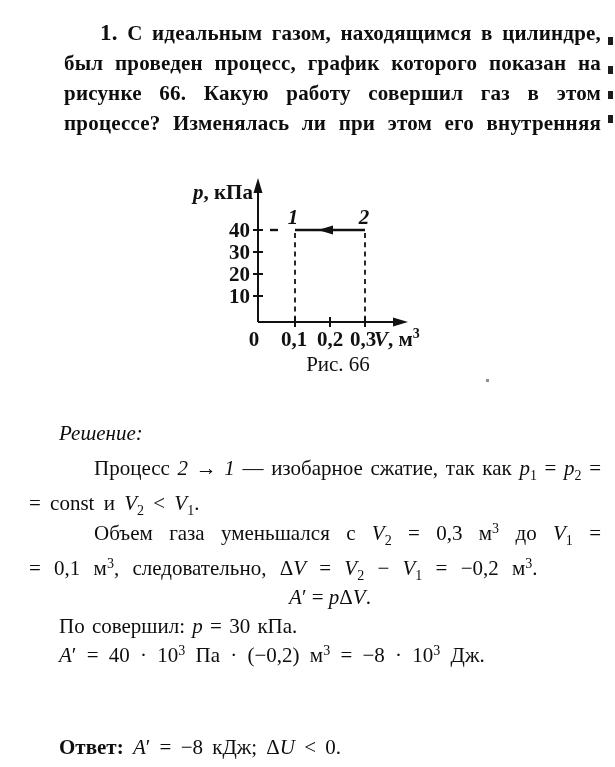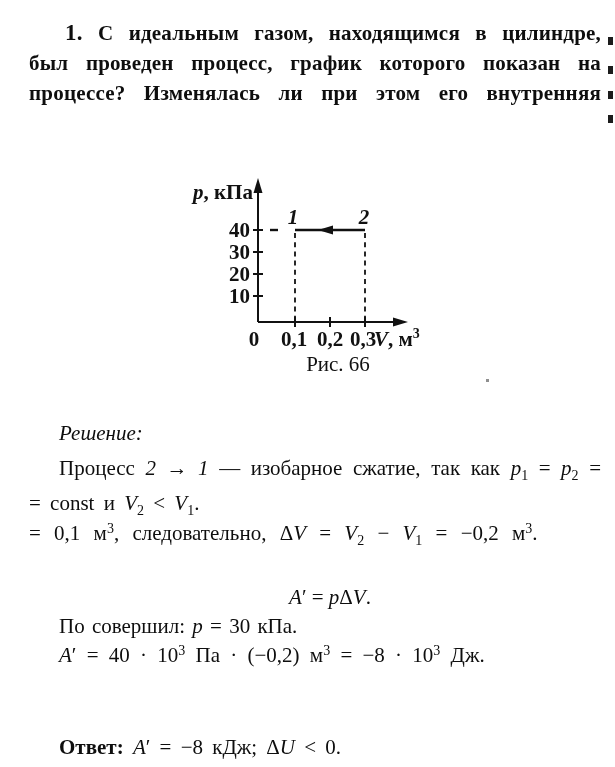--- a/index.html
+++ b/index.html
@@ -1,20 +1,20 @@
 <!DOCTYPE html>
 <html><head>
 <meta charset="utf-8">
 <style>
   html,body{margin:0;padding:0;background:#ffffff;}
   .page{position:relative;width:615px;height:767px;background:#ffffff;overflow:hidden;
         font-family:"Liberation Serif","DejaVu Serif",serif;color:#0e0e0e;}
   .block{position:absolute;}
   .tline{min-height:1em;}
-  .just{text-align:justify;text-align-last:justify;}
+  .just{text-align:justify;text-align-last:justify;margin-left:35px;}
   .ind{text-indent:30px;}
   #problem{left:29px;top:18px;width:572px;font-weight:700;font-size:21px;line-height:30px;letter-spacing:0.2px;}
   #problem .ind{text-indent:36px;}
   .sol{font-size:21px;line-height:26px;width:572px;left:29px;}
   #reshenie{top:420px;}
   #para-a{top:452px;line-height:33px;}
   #para-b{top:517px;line-height:33px;}
   #line-work{top:584px;text-align:center;}
   #line-graph{top:613px;}
   #line-calc{top:642px;}
@@ -33,20 +33,21 @@
   .dot-artifact{position:absolute;width:3px;height:3px;background:#8f8f8f;}
 </style>
 </head>
 <body>
 
 <div class="page">
 
   <div id="problem" class="block">
       <div class="tline just ind"><span class="r-num">1.</span><span> С идеальным газом, находящимся в цилиндре,</span></div>
       <div class="tline just"><span>был проведен процесс, график которого показан на</span></div>
+      <div class="tline just"><span>рисунке 66. Какую работу совершил газ в этом</span></div>
       <div class="tline just"><span>процессе? Изменялась ли при этом его внутренняя</span></div>
     </div>
 
   <svg id="figure" width="260" height="202" viewBox="0 0 260 202">
     <g stroke="#111" stroke-width="2" fill="none">
       <line x1="90" y1="146" x2="90" y2="12"></line>
       <line x1="90" y1="146" x2="228" y2="146"></line>
       <line x1="85" y1="54" x2="95" y2="54"></line>
       <line x1="85" y1="76" x2="95" y2="76"></line>
       <line x1="85" y1="98" x2="95" y2="98"></line>
@@ -79,20 +80,21 @@
   </svg>
 
   <div id="reshenie" class="block sol">
       <div class="tline ind"><span class="r-i">Решение:</span></div>
     </div>
   <div id="para-a" class="block sol">
       <div class="tline just ind"><span>Процесс </span><span class="r-i">2</span><span> → </span><span class="r-i">1</span><span> — изобарное сжатие, так как </span><span class="r-i">p</span><span class="r-sub">1</span><span> = </span><span class="r-i">p</span><span class="r-sub">2</span><span> =</span></div>
       <div class="tline" style="word-spacing: 4px;"><span>= const и </span><span class="r-i">V</span><span class="r-sub">2</span><span> &lt; </span><span class="r-i">V</span><span class="r-sub">1</span><span>.</span></div>
     </div>
   <div id="para-b" class="block sol">
+      <div class="tline just ind"><span>Объем газа уменьшался с </span><span class="r-i">V</span><span class="r-sub">2</span><span> = 0,3 м</span><span class="r-sup">3</span><span> до </span><span class="r-i">V</span><span class="r-sub">1</span><span> =</span></div>
       <div class="tline" style="word-spacing: 8px;"><span>= 0,1 м</span><span class="r-sup">3</span><span>, следовательно, Δ</span><span class="r-i">V</span><span> = </span><span class="r-i">V</span><span class="r-sub">2</span><span> − </span><span class="r-i">V</span><span class="r-sub">1</span><span> = −0,2 м</span><span class="r-sup">3</span><span>.</span></div>
     </div>
   <div id="line-work" class="block sol">
       <div class="tline ind"><span class="r-i">A</span><span>′ = </span><span class="r-i">p</span><span>Δ</span><span class="r-i">V</span><span>.</span></div>
     </div>
   <div id="line-graph" class="block sol">
       <div class="tline ind" style="word-spacing: 2px;"><span>По совершил: </span><span class="r-i">p</span><span> = 30 кПа.</span></div>
     </div>
   <div id="line-calc" class="block sol">
       <div class="tline ind" style="word-spacing: 5px;"><span class="r-i">A</span><span>′ = 40 · 10</span><span class="r-sup">3</span><span> Па · (−0,2) м</span><span class="r-sup">3</span><span> = −8 · 10</span><span class="r-sup">3</span><span> Дж.</span></div>

